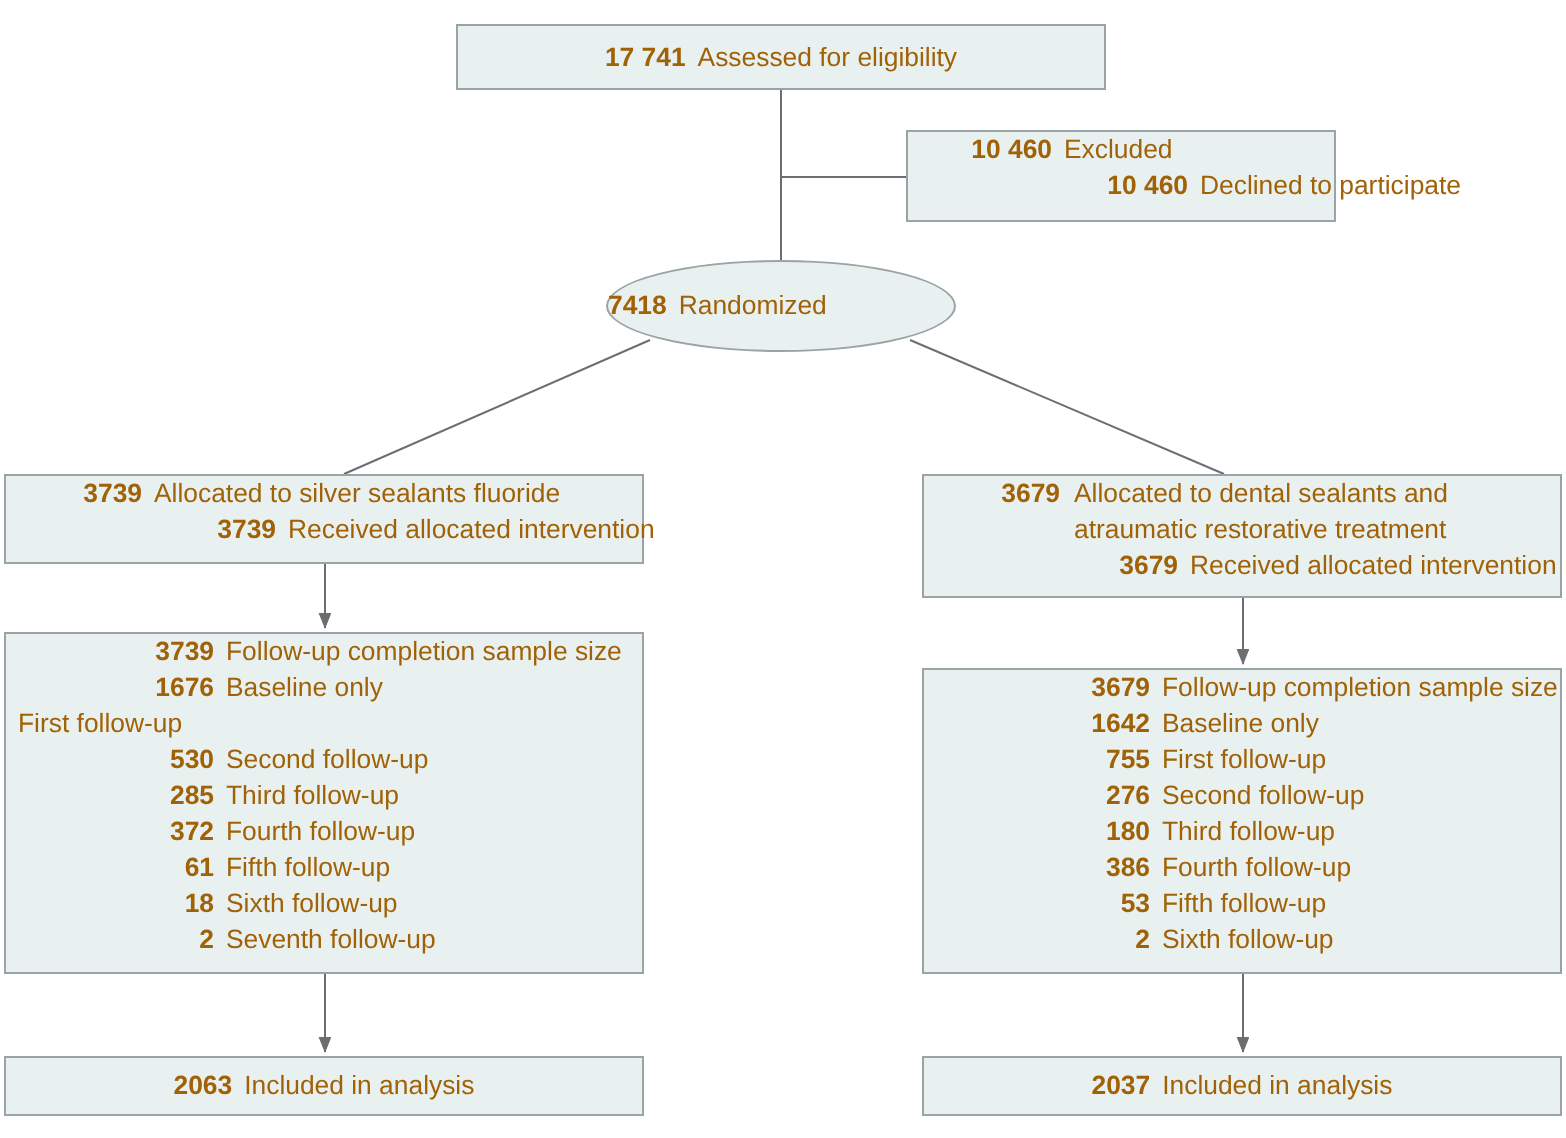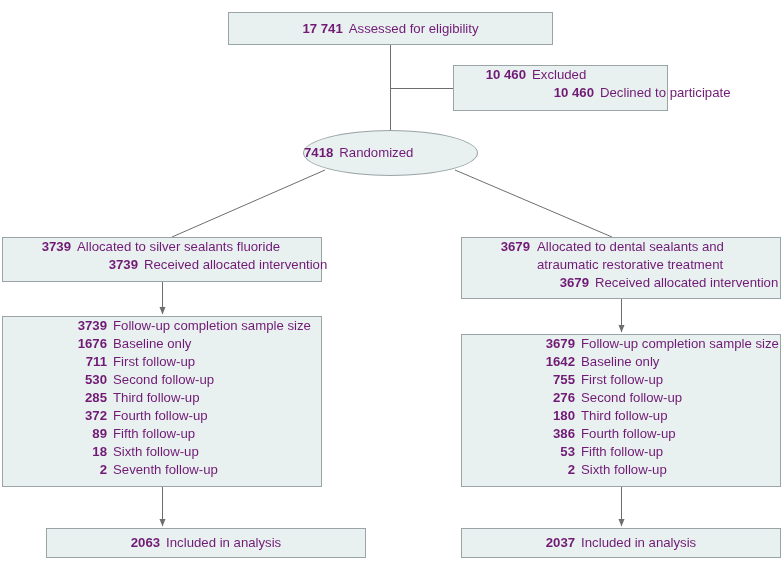--- a/index.html
+++ b/index.html
@@ -26,21 +26,21 @@
     height: 569px;
     pointer-events: none;
   }
   .node {
     position: absolute;
     box-sizing: border-box;
     background: #e8f1f0;
     border: 1px solid #9aa3a6;
     font-size: 13.2px;
     line-height: 18px;
-    color: #701a75;
+    color: #a16207;
   }
   .node.ellipse {
     border-radius: 50%;
     display: flex;
     align-items: center;
   }
   .rows {
     position: absolute;
     left: 0;
     right: 0;
@@ -131,21 +131,20 @@
     height: 153px;
     padding-top: 5px;
   }
   #box-followup-right .num { width: 113px; }
   
   #box-included-left {
     left: 2px;
     top: 528px;
     width: 320px;
     height: 30px;
-    margin-left: 44px;
   }
   #box-included-left .row { justify-content: center; }
   #box-included-right {
     left: 461px;
     top: 528px;
     width: 320px;
     height: 30px;
   }
   #box-included-right .row { justify-content: center; }
 </style>
@@ -237,37 +236,36 @@
     <div class="rows top-aligned">
       <div class="row">
         <span class="num">3739</span>
         <span class="lbl">Follow-up completion sample size</span>
       </div>
       <div class="row">
         <span class="num">1676</span>
         <span class="lbl">Baseline only</span>
       </div>
       <div class="row">
-        <span class="num">711</span>
         <span class="lbl">First follow-up</span>
       </div>
       <div class="row">
         <span class="num">530</span>
         <span class="lbl">Second follow-up</span>
       </div>
       <div class="row">
         <span class="num">285</span>
         <span class="lbl">Third follow-up</span>
       </div>
       <div class="row">
         <span class="num">372</span>
         <span class="lbl">Fourth follow-up</span>
       </div>
       <div class="row">
-        <span class="num">89</span>
+        <span class="num">61</span>
         <span class="lbl">Fifth follow-up</span>
       </div>
       <div class="row">
         <span class="num">18</span>
         <span class="lbl">Sixth follow-up</span>
       </div>
       <div class="row">
         <span class="num">2</span>
         <span class="lbl">Seventh follow-up</span>
       </div>

